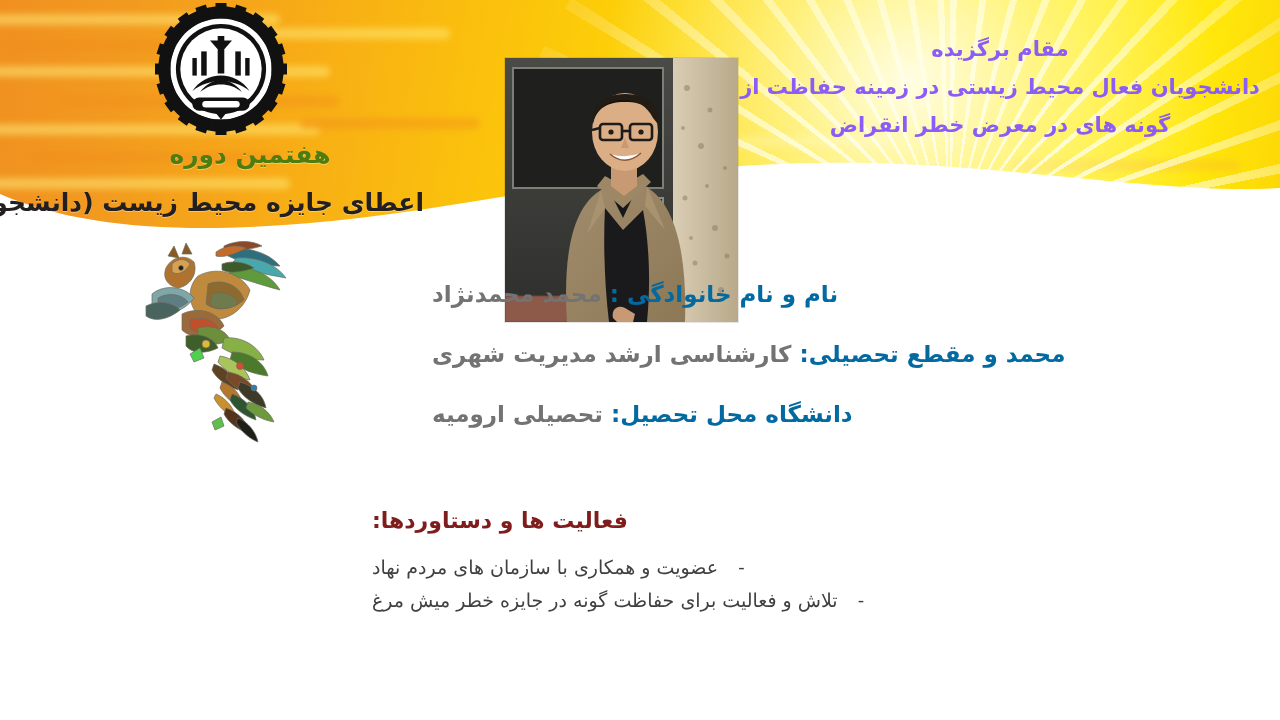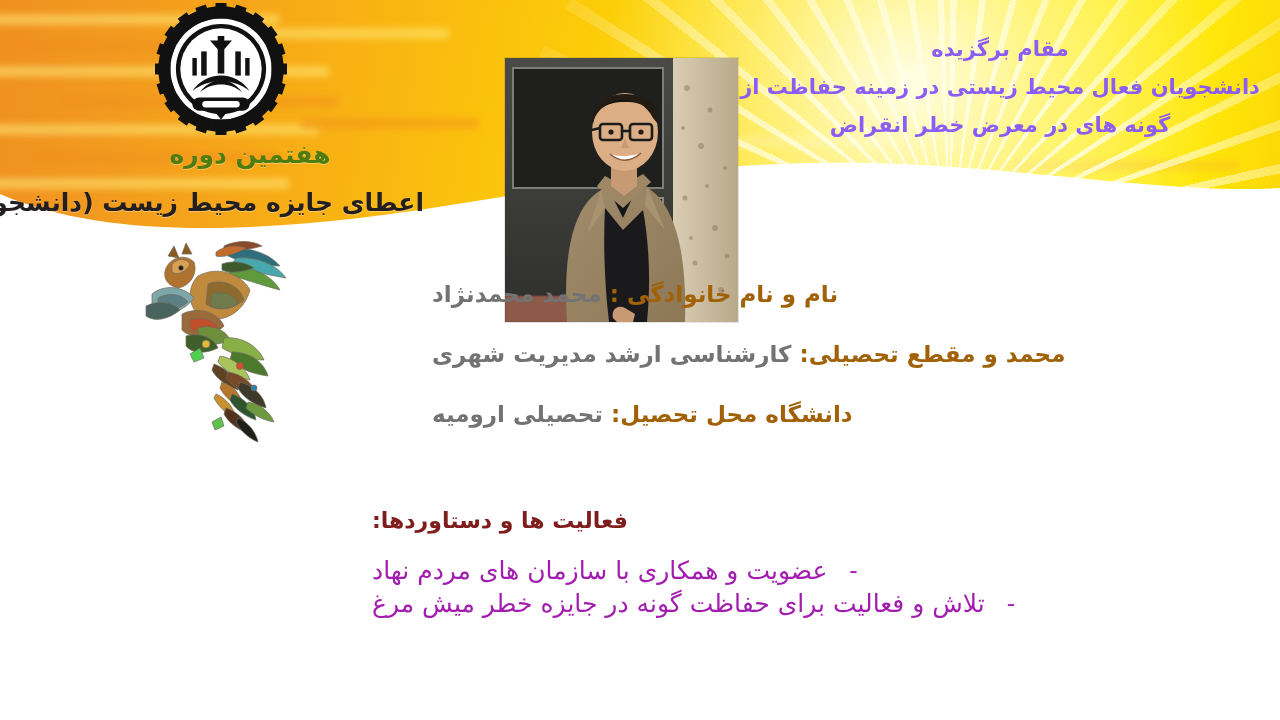--- a/index.html
+++ b/index.html
@@ -94,38 +94,38 @@
     position:absolute; left:128px; top:232px; width:190px; height:215px;
   }
 
   
   .info-line {
     position:absolute; right:8px; width:840px;
     text-align:left; direction:rtl;
     font-size:23px; font-weight:bold; line-height:1.25;
     white-space:nowrap;
   }
-  .info-line .lbl { color:#a16207; }
+  .info-line .lbl { color:#0369a1; }
   .info-line .val { color:#737373; }
   #info1 { top:280px; }
   #info2 { top:340px; }
   #info3 { top:400px; }
 
   
   #ach-title {
     position:absolute; right:8px; top:508px; width:900px;
     text-align:left; direction:rtl;
     font-size:22px; font-weight:bold; color:#7f1d1d;
     white-space:nowrap;
   }
   .ach-item {
     position:absolute; right:8px; width:900px;
     text-align:left; direction:rtl;
     font-family:"DejaVu Serif", serif;
-    font-size:25px; color:#a21caf; white-space:nowrap;
+    font-size:19px; color:#404040; white-space:nowrap;
   }
   .ach-item .dash { display:inline-block; margin-left:14px; }
   #ach1 { top:556px; }
   #ach2 { top:589px; }
 </style>
 </head>
 <body>
 
 <div id="slide">
 

